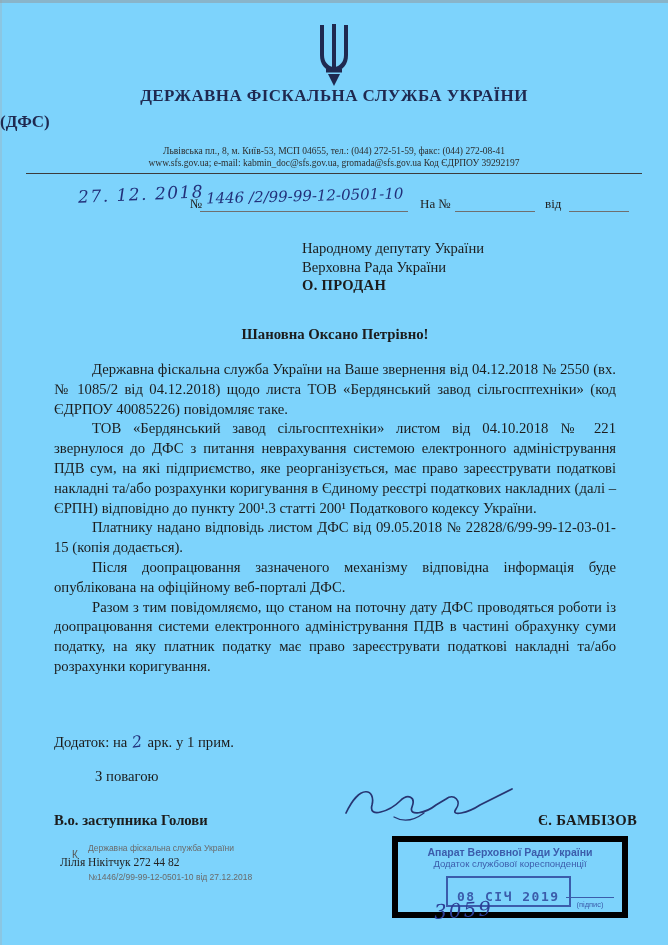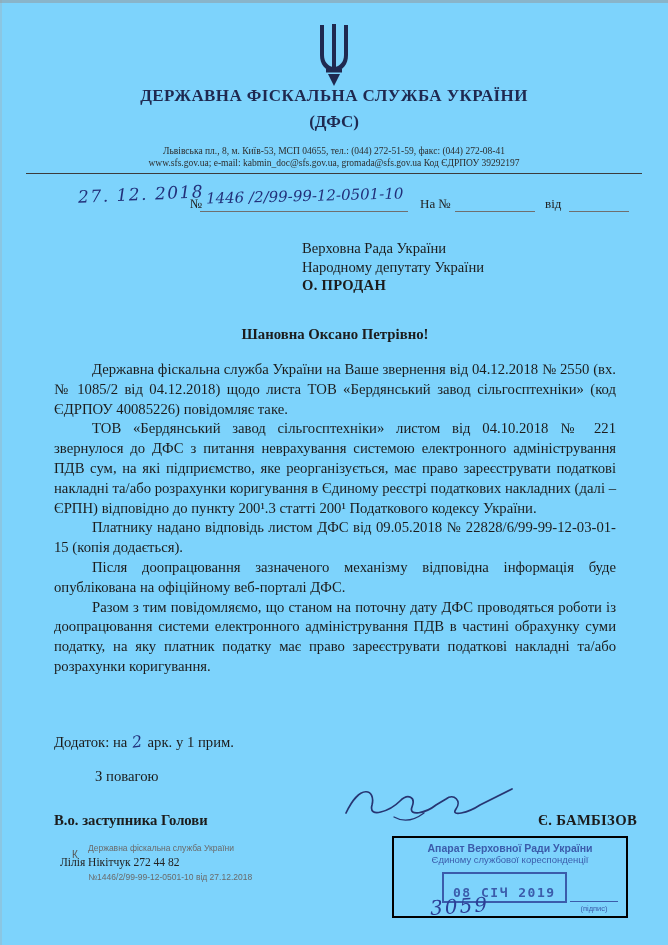--- a/index.html
+++ b/index.html
@@ -9,21 +9,21 @@
   .page {
     position:relative; width:668px; height:945px; background:#7dd3fc;
     overflow:hidden; color:#1c1c1c;
     box-shadow: inset 0 3px 0 rgba(150,150,150,.5), inset 2px 0 0 rgba(170,170,170,.3);
   }
 
   
   .emblem { position:absolute; top:22px; left:50%; transform:translateX(-50%); }
   .org-name { position:absolute; top:86px; left:0; width:100%; text-align:center;
               font-size:17px; font-weight:bold; color:#1f2950; letter-spacing:.4px; }
-  .org-abbr { position:absolute; top:112px; left:0; width:100%; text-align:center;
+  .org-abbr { position:absolute; top:112px; left:0; width:100%; 
               font-size:17px; font-weight:bold; color:#1f2950; }
   .addr { position:absolute; left:0; width:100%; text-align:center; font-size:9.5px; color:#2d2d2d; }
   .addr1 { top:146px; }
   .addr2 { top:158px; }
   .head-rule { position:absolute; top:173px; left:26px; width:616px; border-top:1.6px solid #3c3c3c; }
 
   
   .hw { font-family:"DejaVu Serif",serif; font-style:italic; color:#22307a; }
   .hw-date { position:absolute; left:78px; top:184px; font-size:17px; letter-spacing:1.5px;
              transform:rotate(-2.5deg); white-space:nowrap; }
@@ -62,21 +62,21 @@
   .case-letter { position:absolute; left:72px; top:849px; font-size:10px; color:#555;
                  font-family:"Liberation Sans",sans-serif; }
   .reg-org { position:absolute; left:88px; top:843px; font-size:8.5px; color:#6a6a6a;
              font-family:"Liberation Sans",sans-serif; }
   .executor { position:absolute; left:60px; top:856px; font-size:11.5px; color:#222; }
   .reg-ref { position:absolute; left:88px; top:872px; font-size:8.5px; color:#6a6a6a;
              font-family:"Liberation Sans",sans-serif; }
 
   
   .stamp { position:absolute; left:392px; top:836px; width:236px; height:82px;
-           border:2px solid #000000; color:#3b5cab;
+           border:6px solid #000000; color:#3b5cab;
            font-family:"Liberation Sans",sans-serif; }
   .stamp-line1 { margin-top:4px; text-align:center; font-size:10.5px; font-weight:bold; }
   .stamp-line2 { text-align:center; font-size:9.5px; }
   .stamp-date { position:absolute; left:48px; top:34px; border:2px solid #3b5cab;
                 padding:11px 9px 1px; font-family:"DejaVu Sans Mono",monospace;
                 font-size:13px; font-weight:bold; letter-spacing:1.5px; white-space:nowrap; }
   .stamp-sig-line { position:absolute; right:8px; bottom:14px; width:48px;
                     border-bottom:1px solid #3b5cab; }
   .stamp-sig-label { position:absolute; right:8px; bottom:3px; width:48px; text-align:center;
                      font-size:7.5px; }
@@ -108,22 +108,22 @@
   <div class="hw hw-date">27. 12. 2018</div>
   <div class="ref-label ref-no">№</div>
   <div class="hw hw-number">1446 /2/99-99-12-0501-10</div>
   <div class="underline u1"></div>
   <div class="ref-label ref-na">На №</div>
   <div class="underline u2"></div>
   <div class="ref-label ref-vid">від</div>
   <div class="underline u3"></div>
 
   <div class="recipient">
+    <div>Народному депутату України</div>
     <div>Верховна Рада України</div>
-    <div>Народному депутату України</div>
     <div class="name">О. ПРОДАН</div>
   </div>
 
   <div class="salutation">Шановна Оксано Петрівно!</div>
 
   <div class="body-text">
     <p>Державна фіскальна служба України на Ваше звернення від 04.12.2018 № 2550 (вх. № 1085/2 від 04.12.2018) щодо листа ТОВ «Бердянський завод сільгосптехніки» (код ЄДРПОУ 40085226) повідомляє таке.</p>
     <p>ТОВ «Бердянський завод сільгосптехніки» листом від 04.10.2018 № 221 звернулося до ДФС з питання неврахування системою електронного адміністрування ПДВ сум, на які підприємство, яке реорганізується, має право зареєструвати податкові накладні та/або розрахунки коригування в Єдиному реєстрі податкових накладних (далі – ЄРПН) відповідно до пункту 200¹.3 статті 200¹ Податкового кодексу України.</p>
     <p>Платнику надано відповідь листом ДФС від 09.05.2018 № 22828/6/99-99-12-03-01-15 (копія додається).</p>
     <p>Після доопрацювання зазначеного механізму відповідна інформація буде опублікована на офіційному веб-порталі ДФС.</p>
@@ -144,20 +144,20 @@
   </div>
   <div class="signer-name">Є. БАМБІЗОВ</div>
 
   <div class="case-letter">К</div>
   <div class="reg-org">Державна фіскальна служба України</div>
   <div class="executor">Лілія Нікітчук 272 44 82</div>
   <div class="reg-ref">№1446/2/99-99-12-0501-10 від 27.12.2018</div>
 
   <div class="stamp">
     <div class="stamp-line1">Апарат Верховної Ради України</div>
-    <div class="stamp-line2">Єдиному службової кореспонденції</div>
+    <div class="stamp-line2">Додаток службової кореспонденції</div>
     <div class="stamp-date">08 СІЧ 2019</div>
     <div class="stamp-sig-line"></div>
     <div class="stamp-sig-label">(підпис)</div>
     <div class="hw stamp-number">3059</div>
   </div>
 
 </div>
 
 </body></html>

